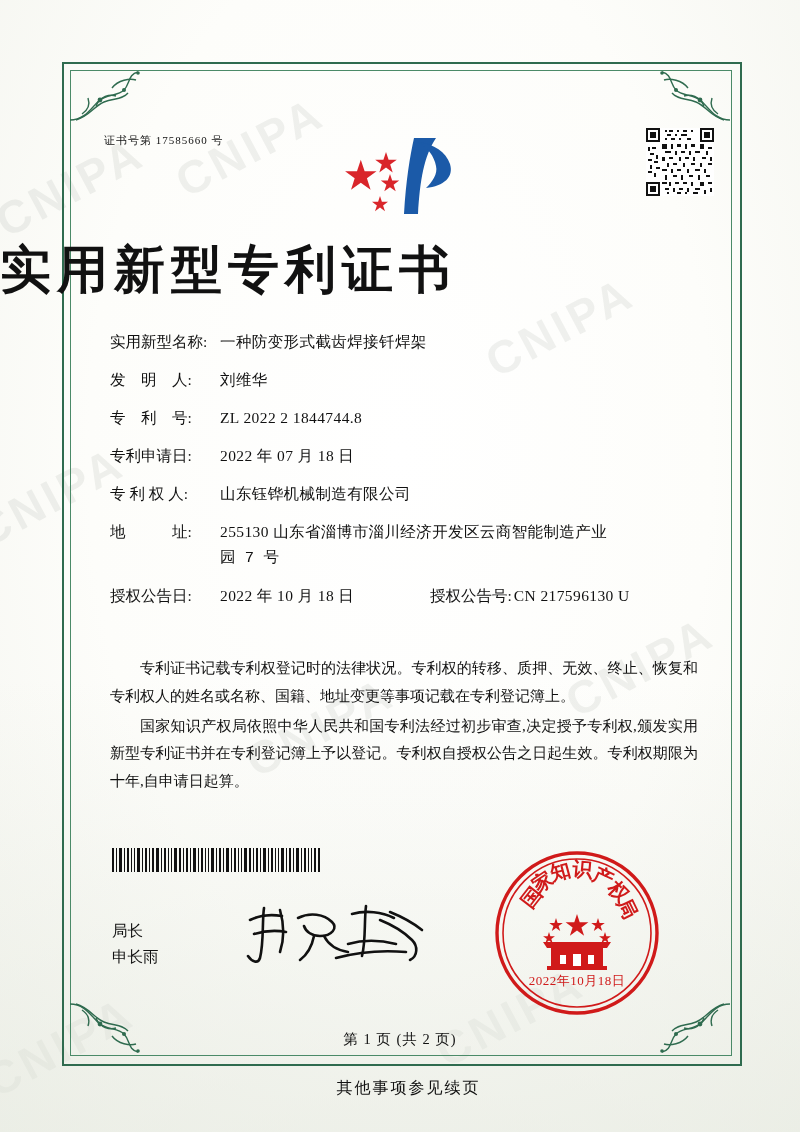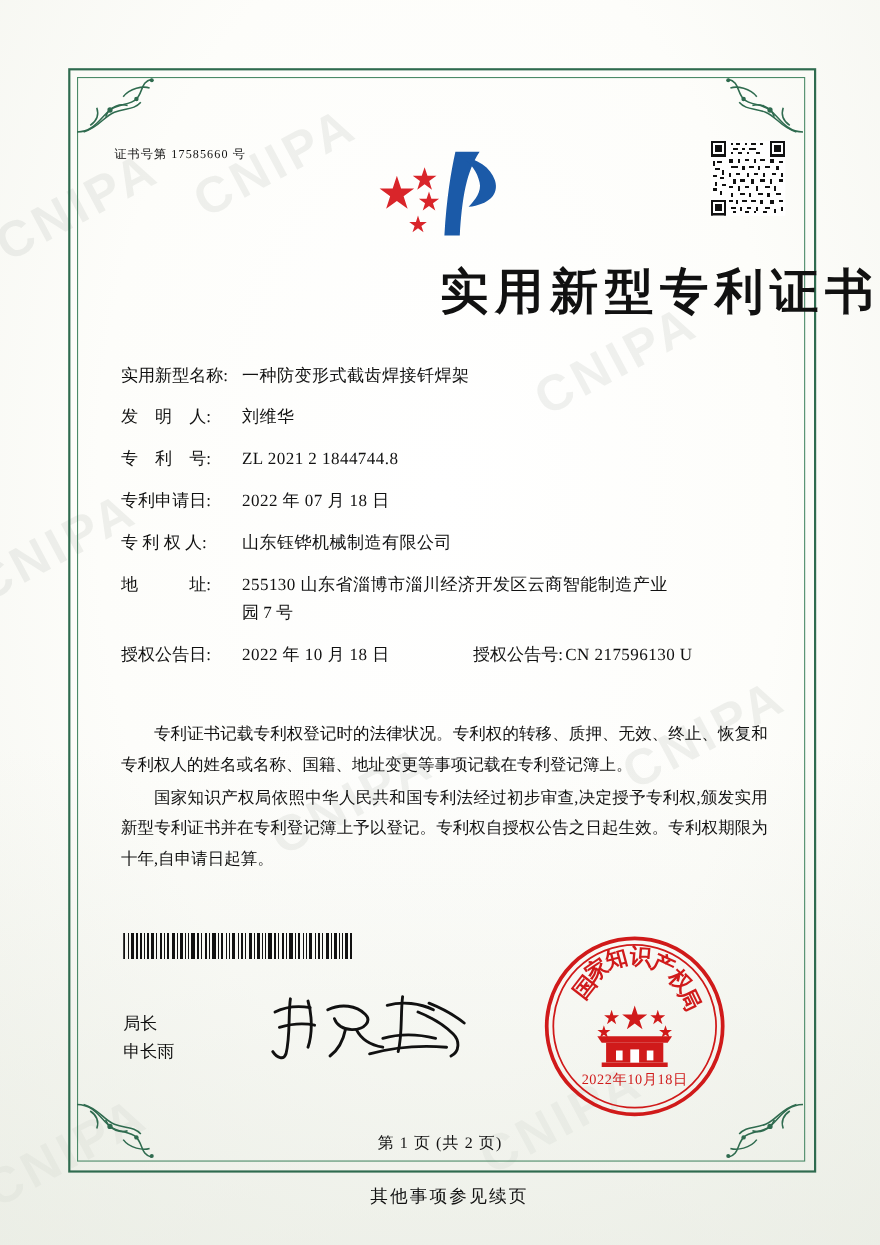--- a/index.html
+++ b/index.html
@@ -83,22 +83,22 @@
     position: absolute;
     right: 86px; top: 128px;
     width: 68px; height: 68px;
     background: #fff;
   }
   .qr svg { display:block; }
 
   .title {
     position: absolute;
     left: 0; right: 0; top: 236px;
-    text-align: right;
-    font-size: 44px;
+    text-align: left;
+    font-size: 51px;
     font-weight: 700;
     letter-spacing: 6px;
     color: #111;
     font-family: "Liberation Serif", "DejaVu Serif", serif;
   }
 
   
   .fields {
     position: absolute;
     left: 110px; top: 330px;
@@ -386,38 +386,38 @@
       <div class="val">一种防变形式截齿焊接钎焊架</div>
     </div>
 
     <div class="row">
       <div class="lbl">发　明　人:</div>
       <div class="val">刘维华</div>
     </div>
 
     <div class="row">
       <div class="lbl">专　利　号:</div>
-      <div class="val mono">ZL 2021 2 1844744.8</div>
+      <div class="val mono">ZL 2022 2 1844744.8</div>
     </div>
 
     <div class="row">
       <div class="lbl">专利申请日:</div>
       <div class="val">2022 年 07 月 18 日</div>
     </div>
 
     <div class="row">
       <div class="lbl">专 利 权 人:</div>
       <div class="val">山东钰铧机械制造有限公司</div>
     </div>
 
     <div class="row" style="margin-bottom:2px;">
       <div class="lbl">地　　　址:</div>
       <div class="val">255130  山东省淄博市淄川经济开发区云商智能制造产业</div>
     </div>
-    <div class="addr-line2" style="margin-bottom:14px;">园 7 号</div>
+    <div class="addr-line2" style="margin-bottom:14px;font-family:Liberation Mono, monospace;">园 7 号</div>
 
     <div class="row two">
       <div class="lbl">授权公告日:</div>
       <div class="val" style="flex:0 0 170px;">2022 年 10 月 18 日</div>
       <div class="val2" style="flex:0 0 auto;">授权公告号:</div>
       <div class="val" style="flex:0 0 auto; margin-left:2px;">CN 217596130 U</div>
     </div>
   </div>
 
   <div class="body-text">

